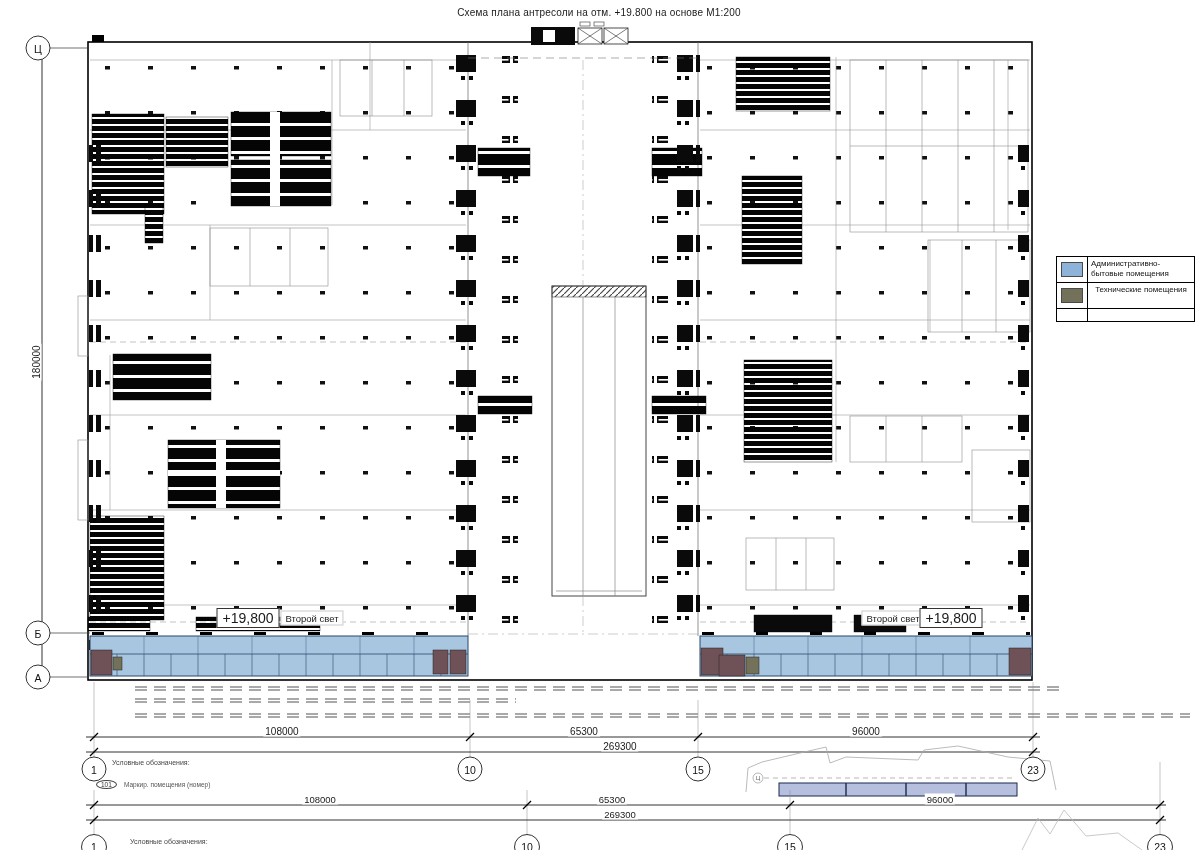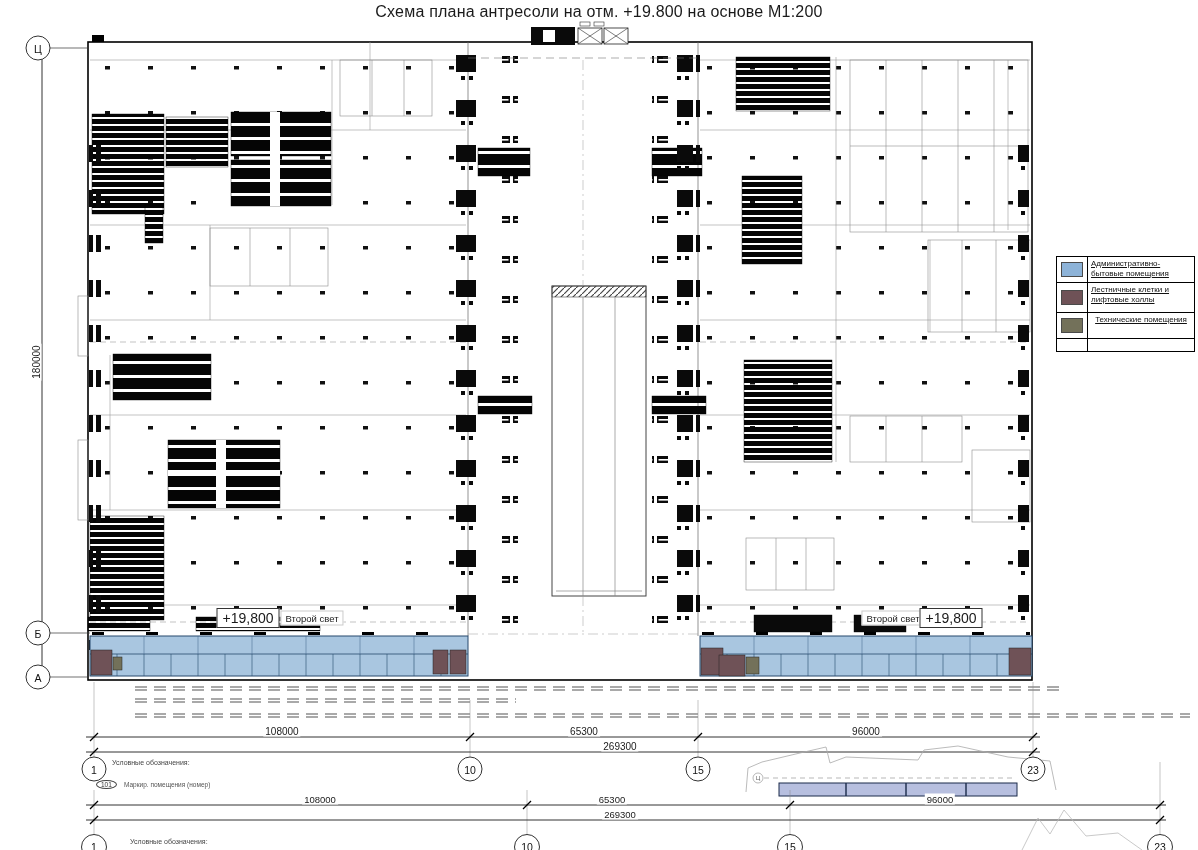--- a/index.html
+++ b/index.html
@@ -1,37 +1,37 @@
 <!DOCTYPE html>
 <html><head>
 <meta charset="utf-8">
 <style>
   html,body{margin:0;padding:0;background:#fff;}
   #stage{position:relative;width:1198px;height:850px;background:#ffffff;overflow:hidden;
          font-family:"Liberation Sans", sans-serif;color:#111;}
   #plan-svg{position:absolute;left:0;top:0;}
   .lbl{position:absolute;white-space:nowrap;color:#1a1a1a;}
   .center{transform:translate(-50%,-50%);}
-  .title{font-size:16px;letter-spacing:.2px;}
+  .title{font-size:10px;letter-spacing:.2px;}
   .dim{font-size:10px;background:#fff;padding:0 2px;}
   .dim-sm{font-size:9.5px;background:#fff;padding:0 2px;}
   .bubble{position:absolute;width:23px;height:23px;border:1.2px solid #333;border-radius:50%;
           background:#fff;display:flex;align-items:center;justify-content:center;
           font-size:10.5px;transform:translate(-50%,-50%);}
   .bubble.big{width:24px;height:24px;}
   .vdim{font-size:10px;transform:translate(-50%,-50%) rotate(-90deg);background:#fff;padding:0 2px;}
   .elev-box{border:1px solid #333;background:#fff;font-size:14px;padding:1px 5px;}
   .svet{font-size:9.5px;background:#fff;border:0.5px solid #ccc;padding:1px 4px;}
   .note-h{font-size:7px;color:#444;}
   .mark-oval{position:absolute;border:0.8px solid #444;border-radius:50%;font-size:6.5px;
              padding:0 4px;color:#333;background:#fff;}
   .mark-txt{font-size:6.5px;color:#555;}
   .kp-axis{position:absolute;font-size:6px;color:#666;transform:translate(-50%,-50%);}
   
-  .legend{position:absolute;left:1056px;top:256px;width:137px;border:1.2px solid #000;background:#fff;text-decoration:underline;}
+  .legend{position:absolute;left:1056px;top:256px;width:137px;border:1.2px solid #000;background:#fff;}
   .legend .row{display:flex;border-bottom:1px solid #000;}
   .legend .row:last-child{border-bottom:none;}
   .legend .sw-cell{width:30px;border-right:1px solid #000;display:flex;align-items:center;justify-content:center;}
   .legend .sw{width:20px;height:13px;border:1px solid #4a4a4a;}
   .legend .lab{flex:1;font-size:8px;line-height:1.25;padding:2px 3px;}
   .sw-admin{background:#8db3d8;}
   .sw-stair{background:#6f5257;}
   .sw-tech{background:#73715a;}
   .r1{min-height:25px;} .r2{min-height:29px;} .r3{min-height:25px;text-align:center;} .r4{min-height:12px;}
 </style>
@@ -328,26 +328,20 @@
 
 <div class="lbl title center" style="left:599px;top:12px;">Схема плана антресоли на отм. +19.800 на основе М1:200</div>
 
 <div class="legend">
   <div class="row r1">
     <div class="sw-cell">
           <div class="sw sw-admin"></div>
         </div>
     <div class="lab">Административно-бытовые помещения</div>
   </div>
-  <div class="row r2">
-    <div class="sw-cell">
-          <div class="sw sw-stair"></div>
-        </div>
-    <div class="lab">Лестничные клетки и лифтовые холлы</div>
-  </div>
   <div class="row r3">
     <div class="sw-cell">
           <div class="sw sw-tech"></div>
         </div>
     <div class="lab">Технические помещения</div>
   </div>
   <div class="row r4">
     <div class="sw-cell"></div>
         <div class="lab"></div>
   </div>

